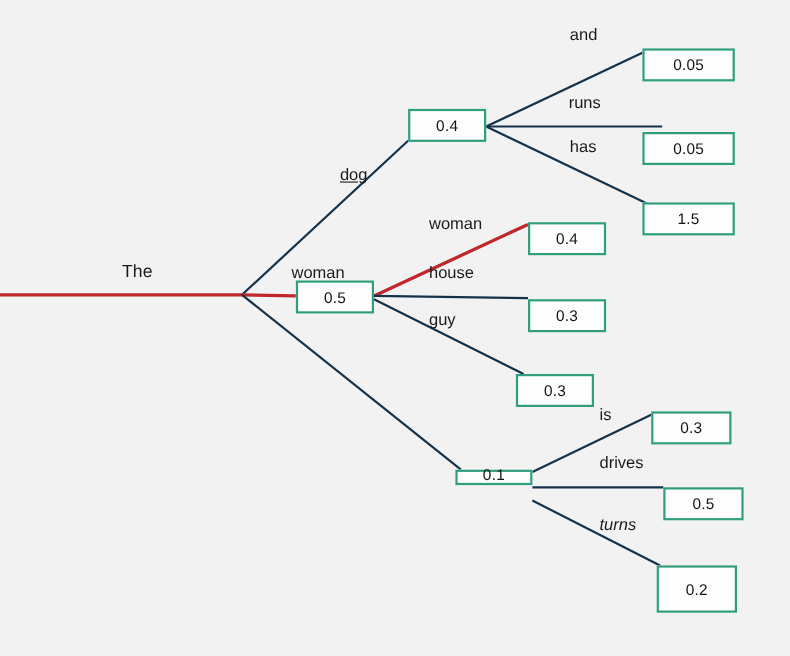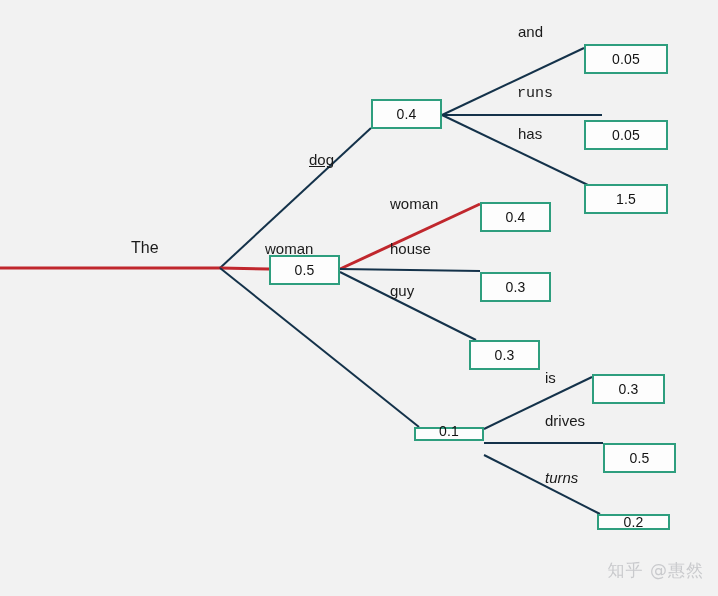--- a/index.html
+++ b/index.html
@@ -47,21 +47,20 @@
     font-size: 15px;
     color: #1a1a1a;
     white-space: nowrap;
   }
   .root-label {
     position: absolute;
     font-family: "Liberation Sans", sans-serif;
     font-size: 16px;
     color: #1a1a1a;
     white-space: nowrap;
-    margin-left: 20px;
   }
   #watermark {
     position: absolute;
     right: 14px;
     bottom: 14px;
     font-family: "DejaVu Sans", sans-serif;
     font-size: 17px;
     color: #c9cacd;
     letter-spacing: 1px;
     white-space: nowrap;
@@ -116,34 +115,33 @@
       </div>
       <div class="node-box" style="left: 414px; top: 427px; width: 70px; height: 14px; border-color: rgb(46, 158, 126); background: rgb(253, 253, 253); align-items: flex-end;">
         <span>0.1</span>
       </div>
       <div class="node-box" style="left: 592px; top: 374px; width: 73px; height: 30px; border-color: rgb(46, 158, 126); background: rgb(253, 253, 253);">
         <span>0.3</span>
       </div>
       <div class="node-box" style="left: 603px; top: 443px; width: 73px; height: 30px; border-color: rgb(46, 158, 126); background: rgb(253, 253, 253);">
         <span>0.5</span>
       </div>
-      <div class="node-box" style="left: 597px; top: 514px; width: 73px; height: 16px; border-color: rgb(46, 158, 126); background: rgb(253, 253, 253);">
+      <div class="node-box" style="left: 597px; top: 514px; width: 73px; height: 43px; border-color: rgb(46, 158, 126); background: rgb(253, 253, 253);">
         <span>0.2</span>
       </div>
     </div>
   <div id="labels-layer">
       <div class="edge-label" style="left: 309px; top: 151px; text-decoration: underline;">dog</div>
       <div class="edge-label" style="left: 518px; top: 23px;">and</div>
-      <div class="edge-label" style="left: 517px; top: 85px; font-family: Liberation Mono, monospace;">runs</div>
+      <div class="edge-label" style="left: 517px; top: 85px;">runs</div>
       <div class="edge-label" style="left: 518px; top: 125px;">has</div>
       <div class="edge-label" style="left: 265px; top: 240px;">woman</div>
       <div class="edge-label" style="left: 390px; top: 195px;">woman</div>
       <div class="edge-label" style="left: 390px; top: 240px;">house</div>
       <div class="edge-label" style="left: 390px; top: 282px;">guy</div>
       <div class="edge-label" style="left: 545px; top: 369px;">is</div>
       <div class="edge-label" style="left: 545px; top: 412px;">drives</div>
       <div class="edge-label" style="left: 545px; top: 469px; font-style: italic;">turns</div>
     </div>
 
   <div class="root-label" id="root-label" style="left: 111px; top: 239px;">The</div>
 
-  <div id="watermark">知乎 @惠然</div>
 </div>
 
 </body></html>

